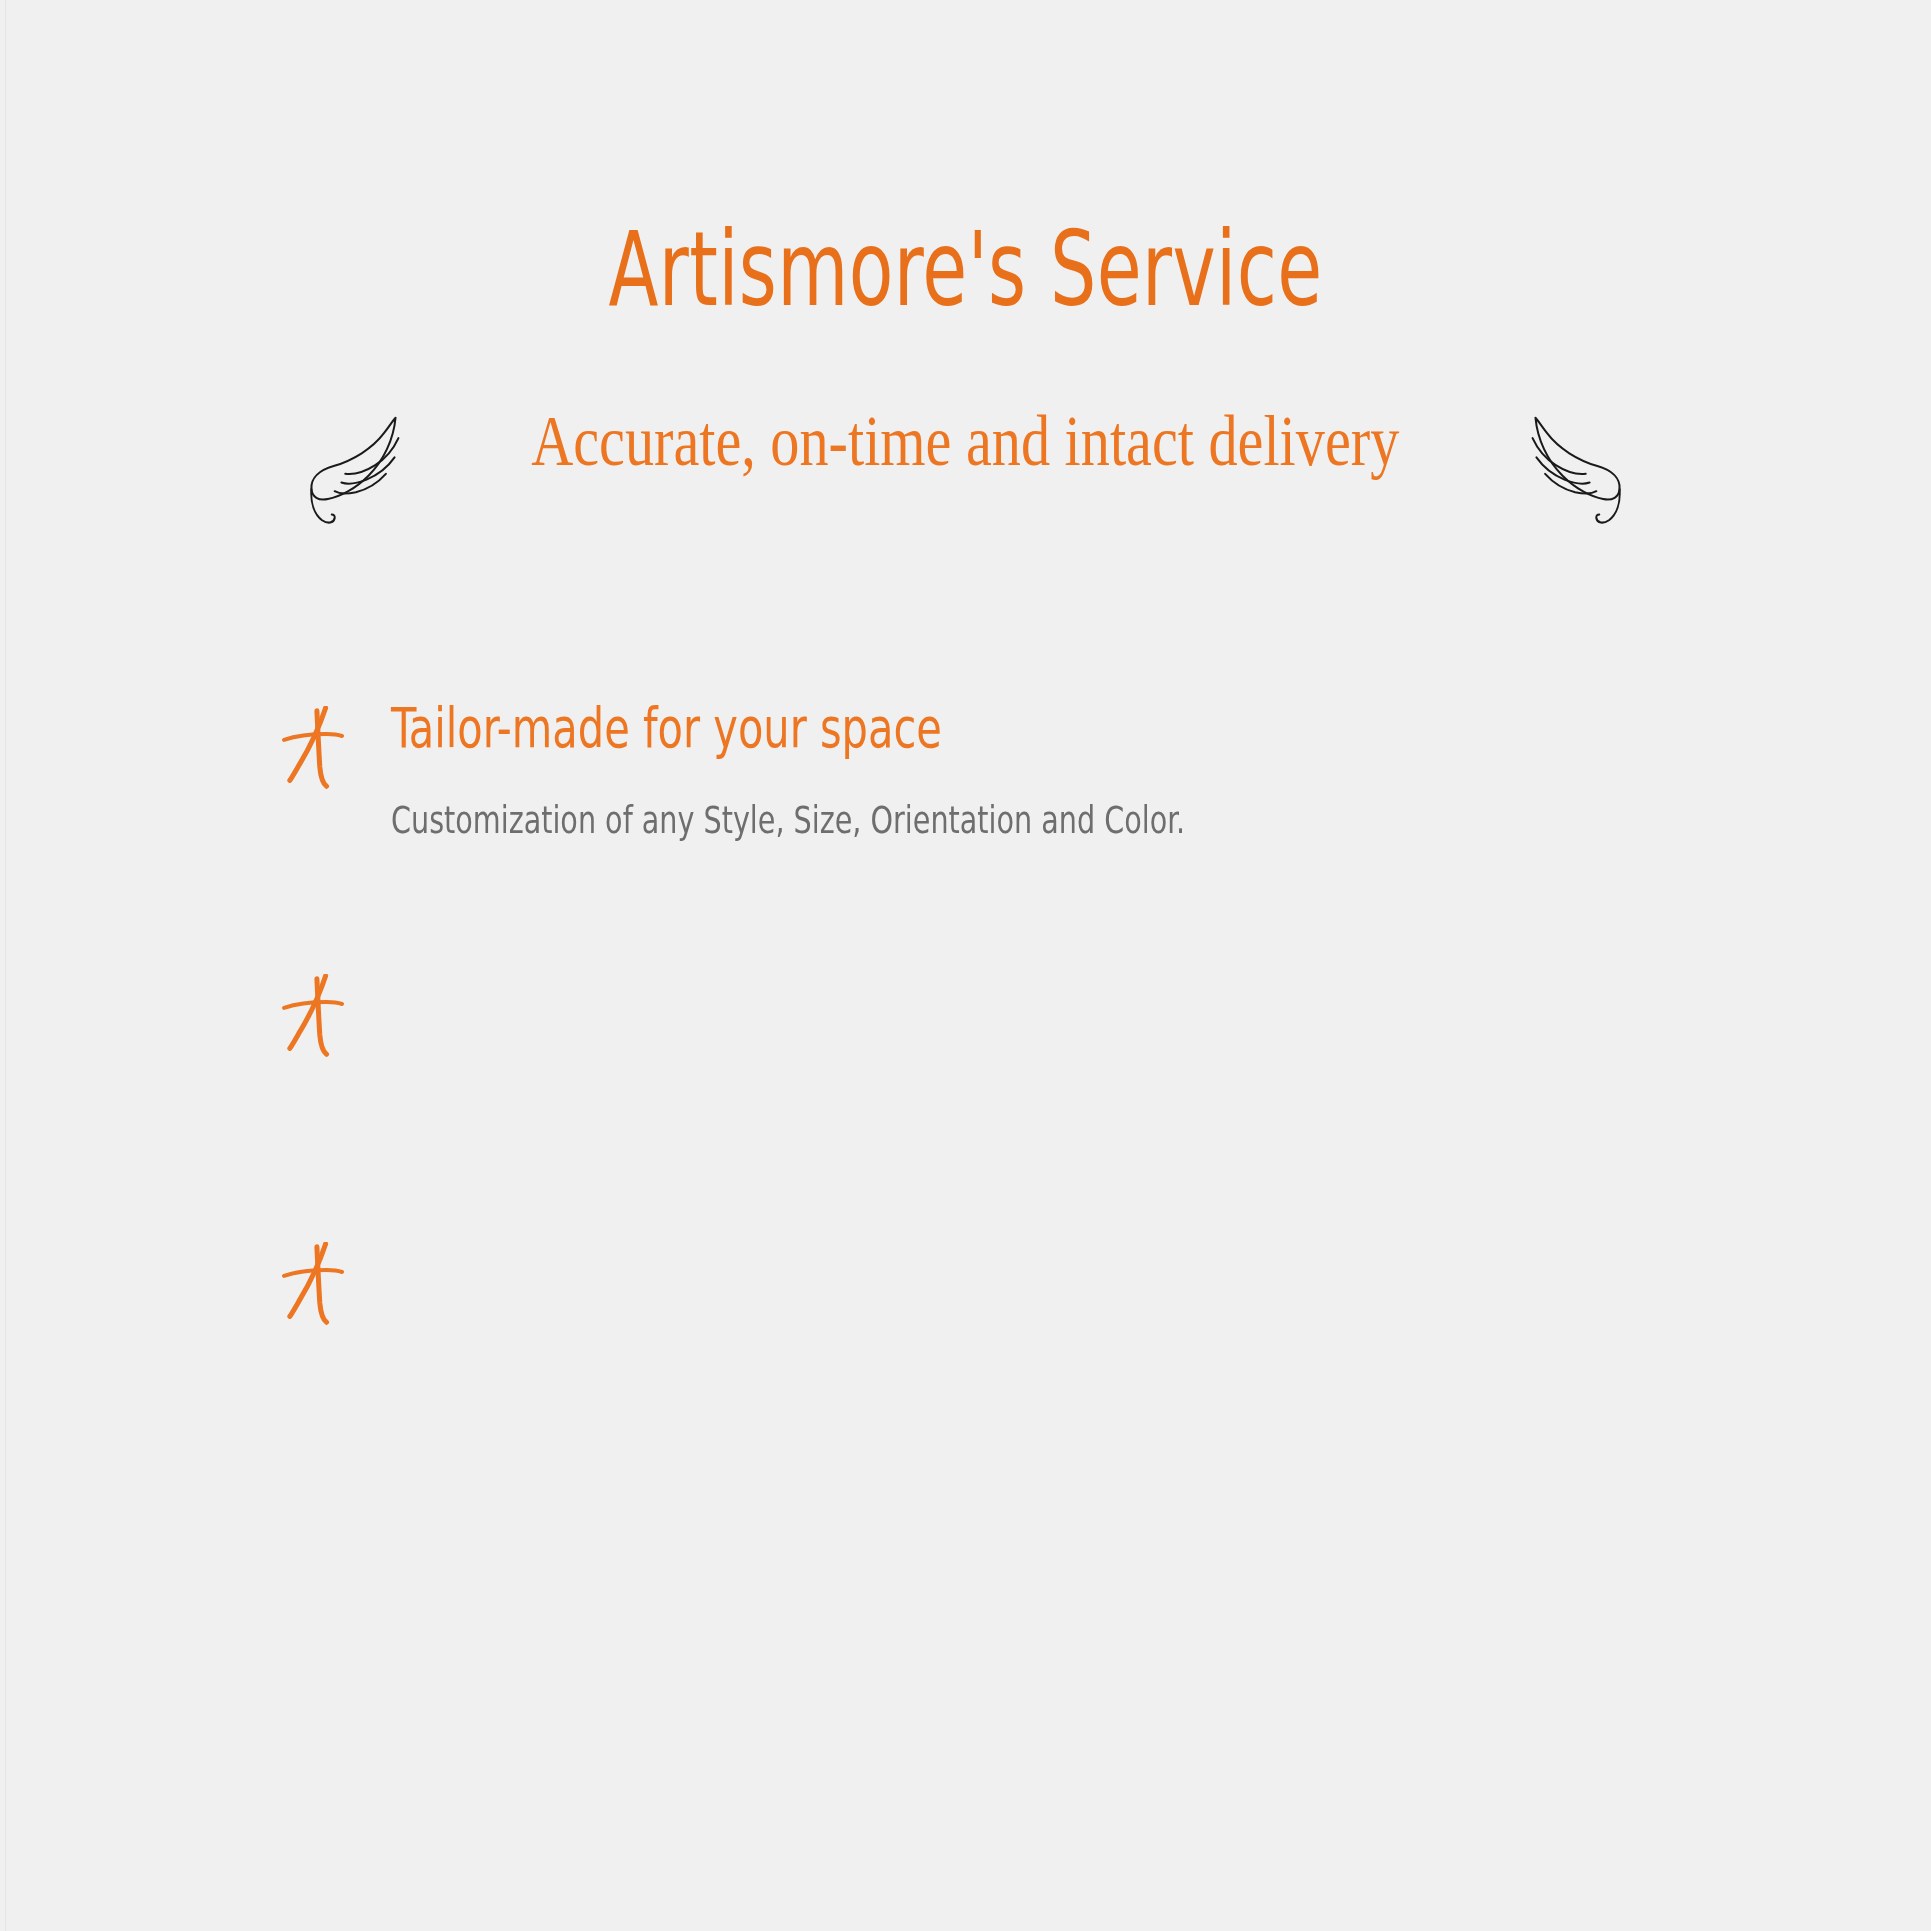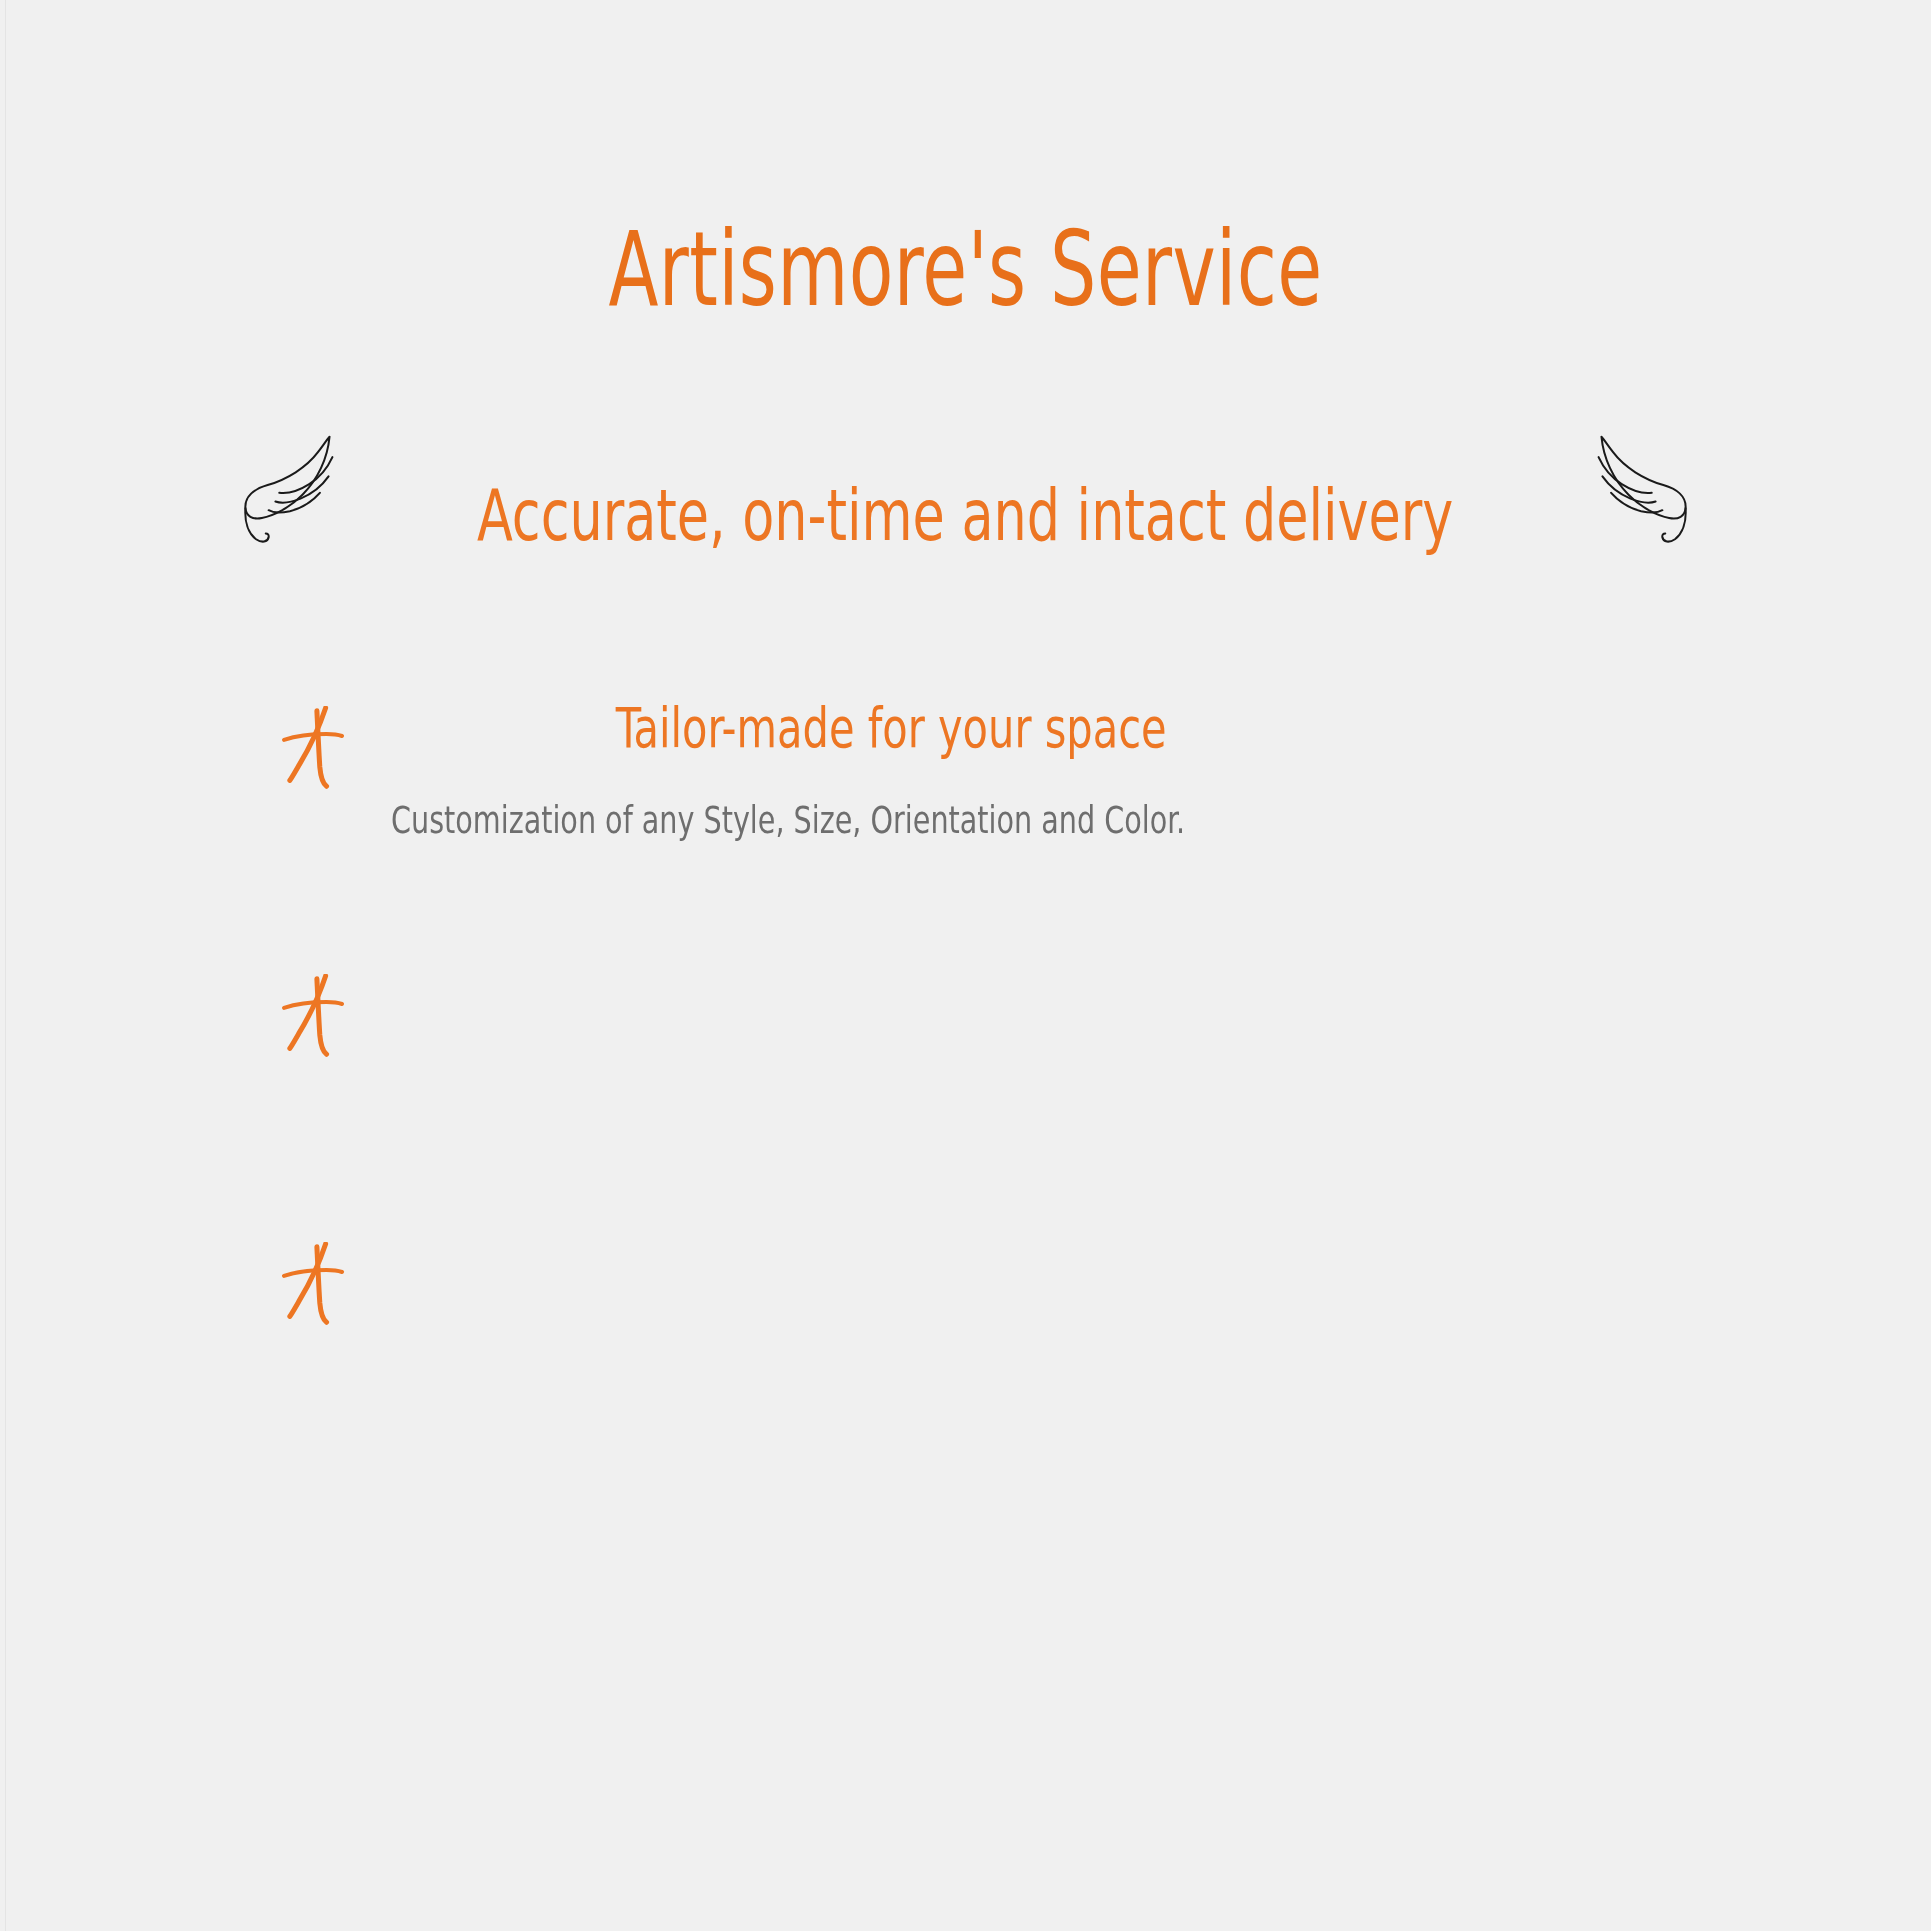--- a/index.html
+++ b/index.html
@@ -49,23 +49,24 @@
   }
 
   
   .subtitle-row {
     position: absolute;
     top: 406px;
     left: 0;
     width: 1931px;
     height: 145px;
     display: flex;
-    align-items: flex-end;
+    align-items: flex-start;
     justify-content: center;
     gap: 21px;
+    font-family: Liberation Serif, serif;
   }
   .wing {
     width: 116px;
     height: 126px;
     flex: 0 0 auto;
   }
   .wing svg { display: block; width: 100%; height: 100%; }
   .wing-left { transform: scaleX(-1); }
   .subtitle-text {
     color: #ed7623;
@@ -77,21 +78,20 @@
     transform-origin: 50% 50%;
     padding: 0 3.9px;
   }
 
   
   .features {
     position: absolute;
     top: 700px;
     left: 0;
     width: 1662px;
-    text-align: right;
   }
   .feature {
     position: relative;
     display: flex;
     align-items: flex-start;
     padding: 0 0 0 280px;
     height: 268px;
     box-sizing: border-box;
   }
   .feature-icon {

